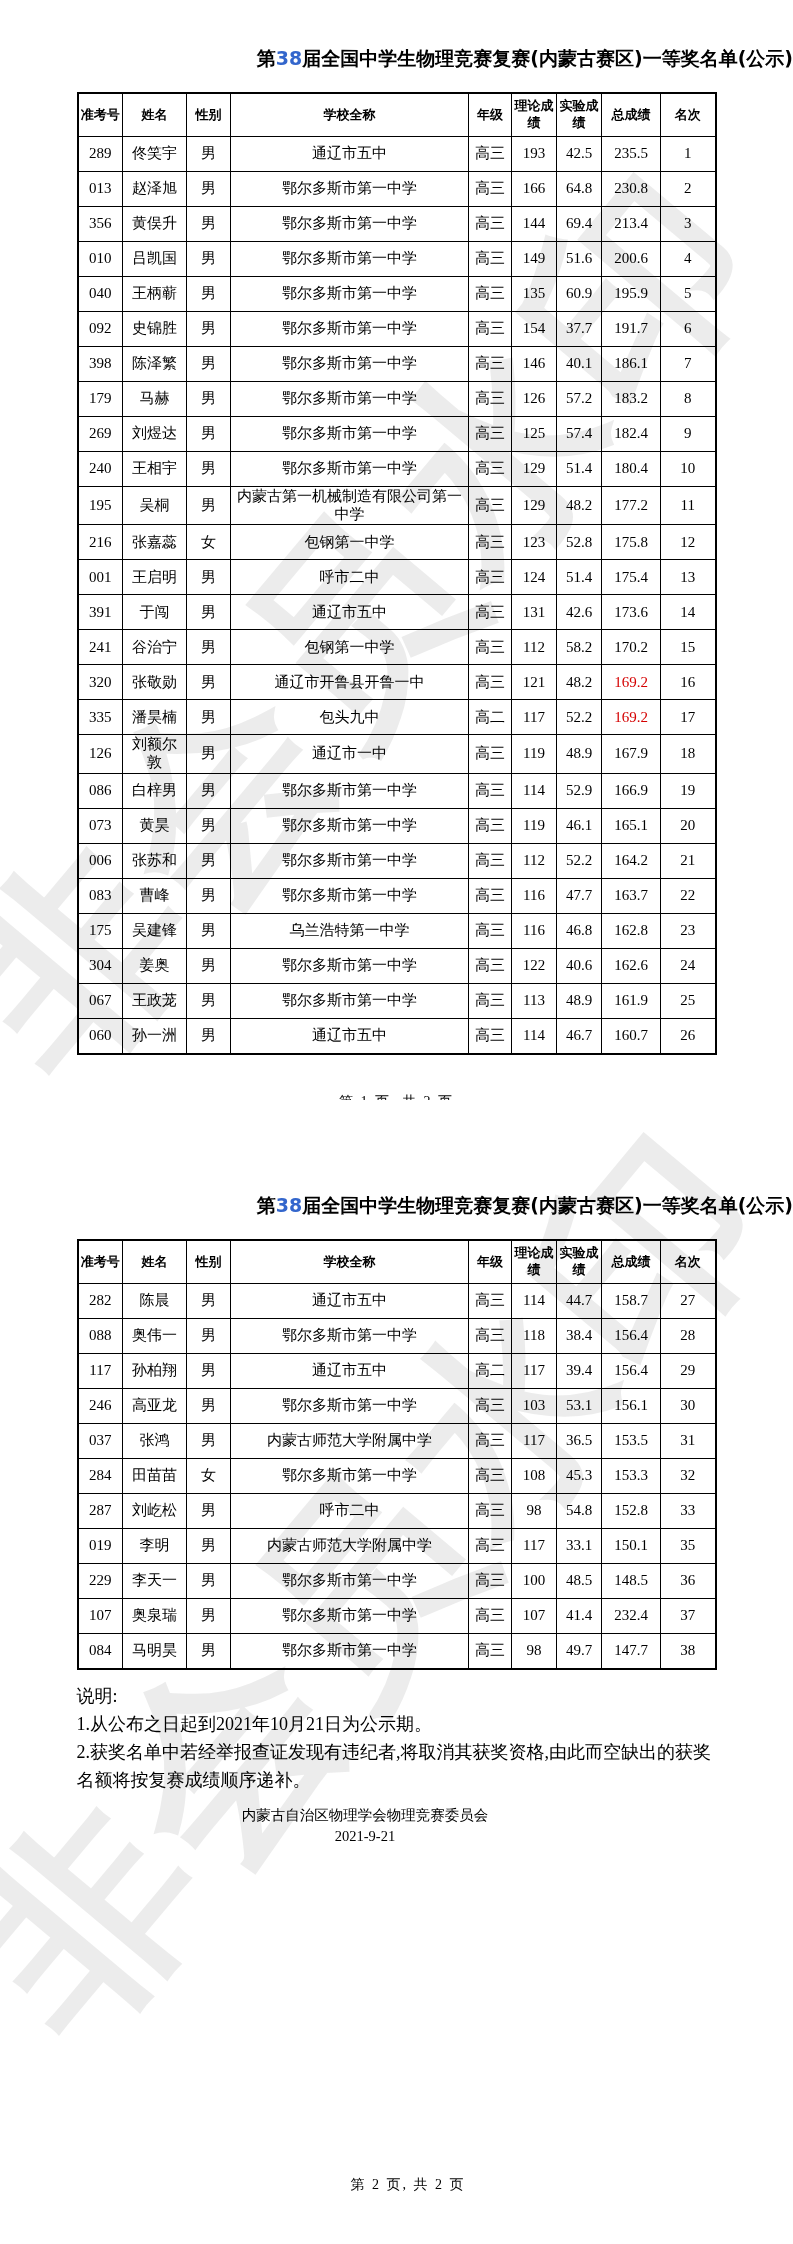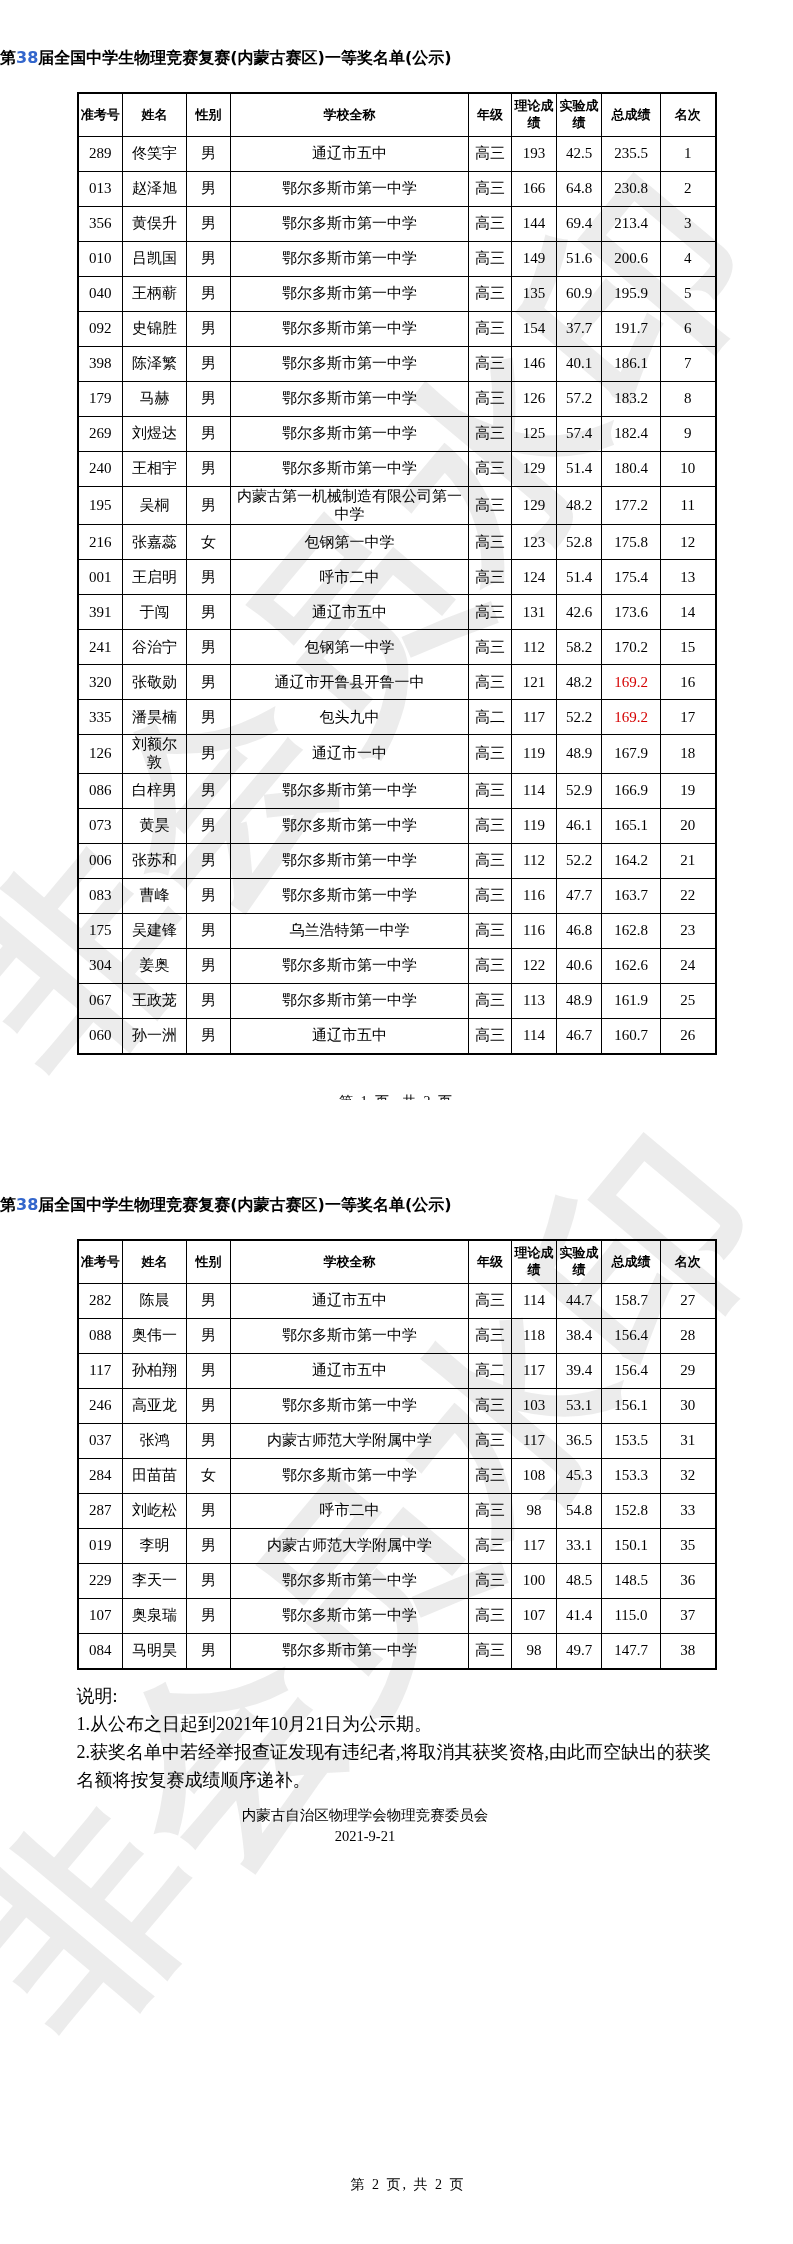--- a/index.html
+++ b/index.html
@@ -23,23 +23,23 @@
     white-space:nowrap;
     transform-origin:0 50%;
     pointer-events:none;
     z-index:0;
     letter-spacing:6px;
   }
   #wm1 { left:10px; top:900px; transform:rotate(-50deg); }
   #wm2 { left:20px; top:760px; transform:rotate(-50deg); }
 
   .title {
-    margin:0; text-align:left;
+    margin:0; text-align:right;
     font-family:"DejaVu Sans","Liberation Sans",sans-serif;
-    font-weight:bold; font-size:16px; line-height:22px;
+    font-weight:bold; font-size:19px; line-height:22px;
     position:relative; z-index:1;
   }
   #page1 .title { padding-top:47px; }
   #page2 .title { padding-top:94px; }
   .title .num { color:#3366cc; }
 
   table.results {
     border-collapse:collapse;
     table-layout:fixed;
     width:526px;
@@ -543,21 +543,21 @@
           <td>36</td>
         </tr>
         <tr>
           <td>107</td>
           <td>奥泉瑞</td>
           <td>男</td>
           <td>鄂尔多斯市第一中学</td>
           <td>高三</td>
           <td>107</td>
           <td>41.4</td>
-          <td>115.0</td>
+          <td>232.4</td>
           <td>37</td>
         </tr>
         <tr>
           <td>084</td>
           <td>马明昊</td>
           <td>男</td>
           <td>鄂尔多斯市第一中学</td>
           <td>高三</td>
           <td>98</td>
           <td>49.7</td>

